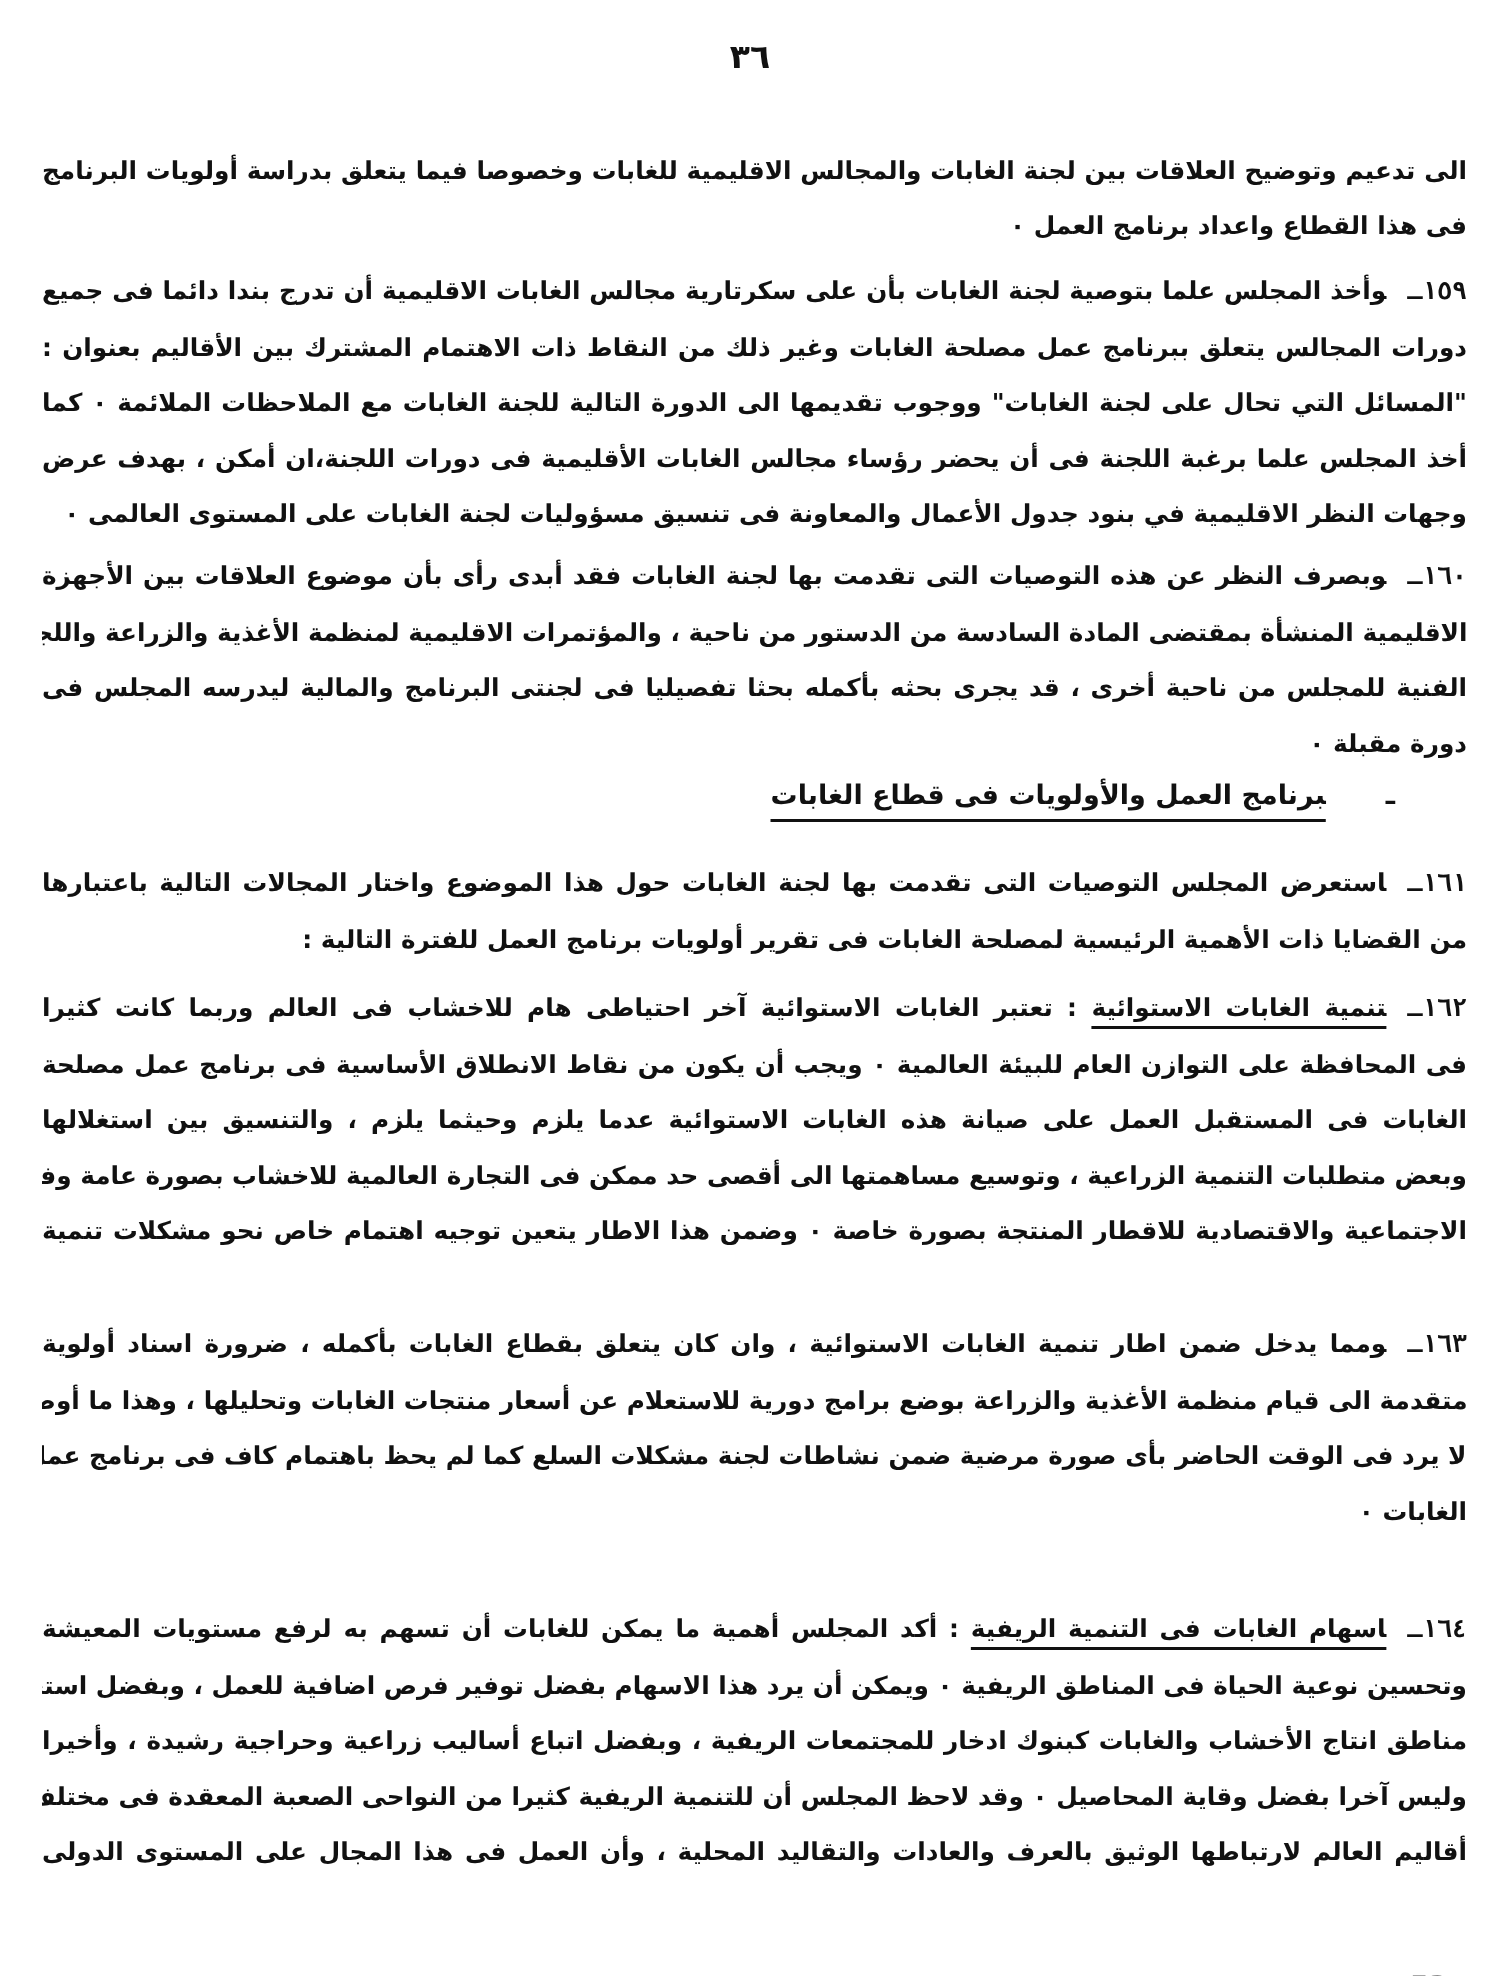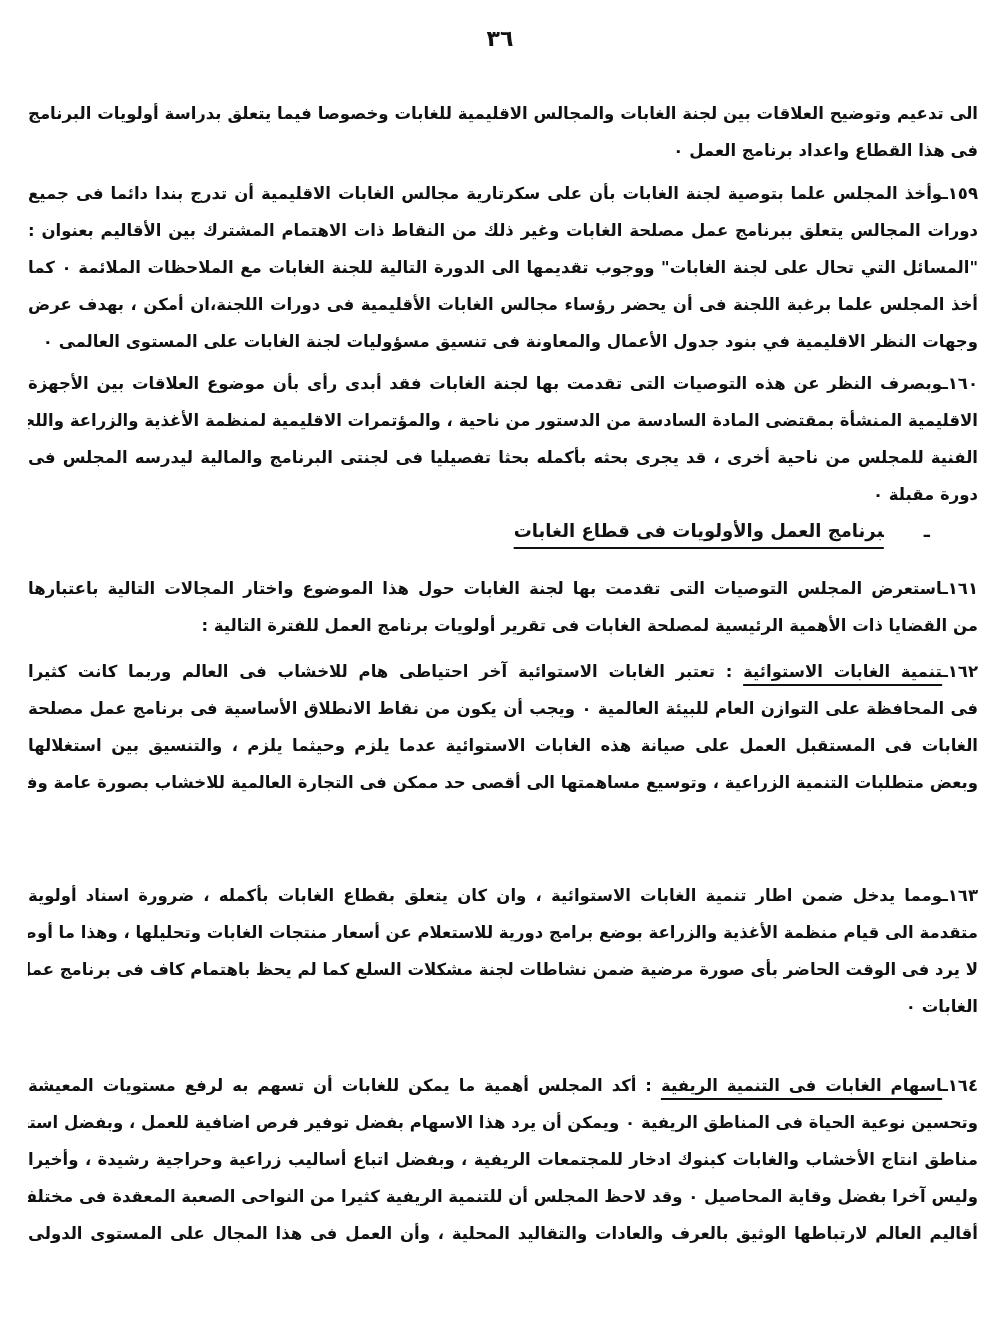--- a/index.html
+++ b/index.html
@@ -15,21 +15,21 @@
     .page-num-bottom {
       position: absolute; top: 1270px; left: 940px; font-size: 18px; font-weight: bold; margin-top: 44px;
     }
     .para {
       position: absolute; left: 28px; width: 950px;
       direction: rtl; text-align: justify; text-align-last: right;
       font-size: 16.5px; font-weight: bold; line-height: 37px;
     }
     .para .line { display: block; text-align: justify; text-align-last: justify; white-space: nowrap; overflow: hidden; }
     .para .line.last { text-align-last: right; }
-    .para .num { margin-left: 0; }
+    .para .num { margin-left: 14px; font-family: Liberation Mono, monospace; }
     .u { text-decoration: underline; text-underline-offset: 7px; text-decoration-thickness: 2px; }
     .heading {
       position: absolute; top: 520px; right: 70px; direction: rtl;
       font-size: 18px; font-weight: bold;
     }
     .heading .dash { margin-left: 40px; }
     .heading .title { text-decoration: underline; text-underline-offset: 10px; text-decoration-thickness: 2px; margin-top: 34px; }
   </style>
 </head>
 <body>
@@ -65,20 +65,21 @@
   <div class="para" style="top:570px;">
     <span class="line"><span class="num">١٦١ـ</span><span>استعرض المجلس التوصيات التى تقدمت بها لجنة الغابات حول هذا الموضوع واختار المجالات التالية باعتبارها</span></span>
     <span class="line last">من القضايا ذات الأهمية الرئيسية لمصلحة الغابات فى تقرير أولويات برنامج العمل للفترة التالية :</span>
   </div>
 
   <div class="para" style="top:653px;">
     <span class="line"><span class="num">١٦٢ـ</span><span class="u">تنمية الغابات الاستوائية</span> <span>: تعتبر الغابات الاستوائية آخر احتياطى هام للاخشاب فى العالم وربما كانت كثيرا</span></span>
     <span class="line">فى المحافظة على التوازن العام للبيئة العالمية ٠ ويجب أن يكون من نقاط الانطلاق الأساسية فى برنامج عمل مصلحة</span>
     <span class="line">الغابات فى المستقبل العمل على صيانة هذه الغابات الاستوائية عدما يلزم وحيثما يلزم ، والتنسيق بين استغلالها</span>
     <span class="line">وبعض متطلبات التنمية الزراعية ، وتوسيع مساهمتها الى أقصى حد ممكن فى التجارة العالمية للاخشاب بصورة عامة وفى التنمية</span>
+    <span class="line">الاجتماعية والاقتصادية للاقطار المنتجة بصورة خاصة ٠ وضمن هذا الاطار يتعين توجيه اهتمام خاص نحو مشكلات تنمية</span>
   </div>
 
   <div class="para" style="top:877px;">
     <span class="line"><span class="num">١٦٣ـ</span><span>ومما يدخل ضمن اطار تنمية الغابات الاستوائية ، وان كان يتعلق بقطاع الغابات بأكمله ، ضرورة اسناد أولوية</span></span>
     <span class="line">متقدمة الى قيام منظمة الأغذية والزراعة بوضع برامج دورية للاستعلام عن أسعار منتجات الغابات وتحليلها ، وهذا ما أوصى</span>
     <span class="line">لا يرد فى الوقت الحاضر بأى صورة مرضية ضمن نشاطات لجنة مشكلات السلع كما لم يحظ باهتمام كاف فى برنامج عمل مصلحة</span>
     <span class="line last">الغابات ٠</span>
   </div>
 
   <div class="para" style="top:1067px;">

